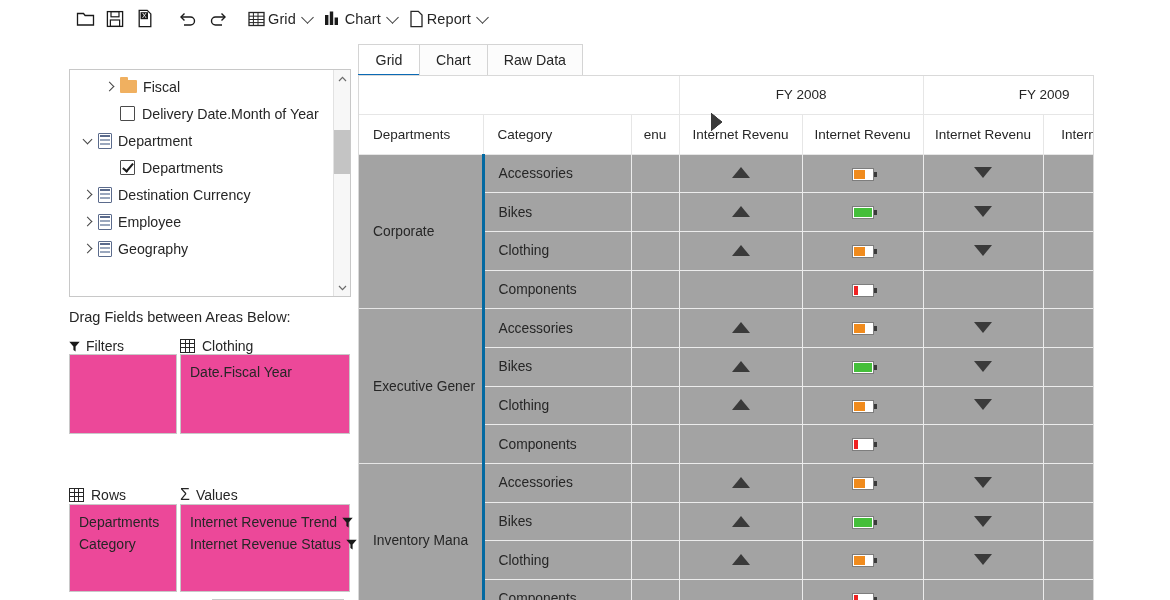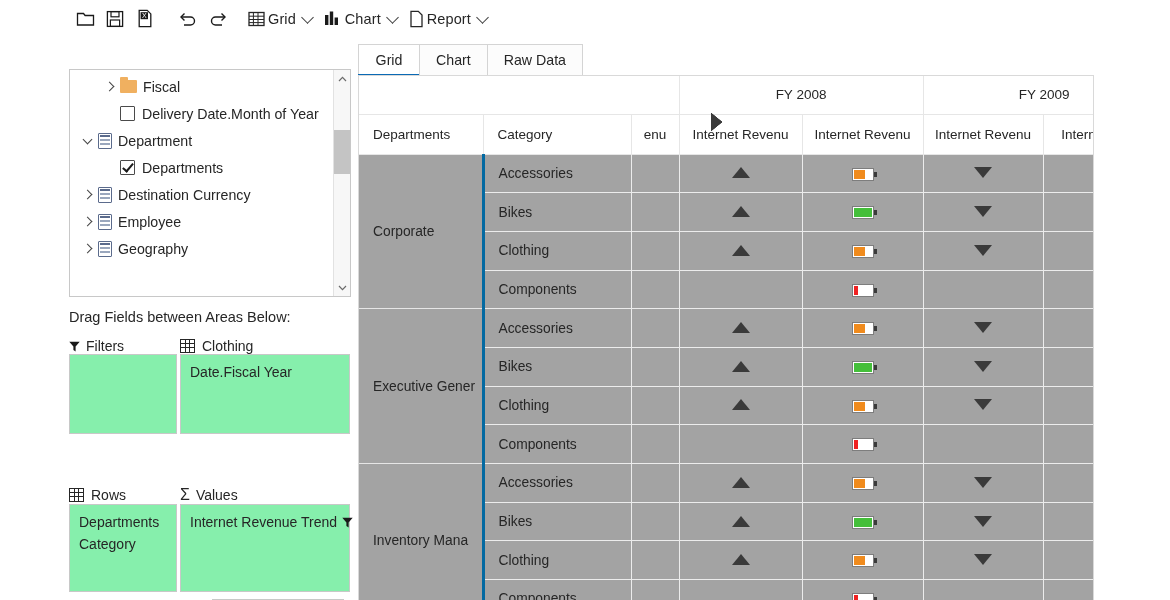--- a/index.html
+++ b/index.html
@@ -93,21 +93,21 @@
   .vs-thumb { position: absolute; left: 0; width: 17px; background: #c4c4c4; }
 
   .drag-title {
     position: absolute; left: 69px; top: 272px; font-size: 14.5px; color: #262626; white-space: nowrap;
   }
   .area-head {
     position: absolute; display: flex; align-items: center; gap: 3px;
     font-size: 14px; color: #262626; white-space: nowrap;
   }
   .zone {
-    position: absolute; border: 1px solid #c8c8c8; background: #86efac; padding: 6px 9px;
+    position: absolute; border: 1px solid #c8c8c8; background: #ec4899; padding: 6px 9px;
   }
   .chip { font-size: 14px; color: #262626; line-height: 22px; white-space: nowrap;
           display: flex; align-items: center; justify-content: space-between; cursor: pointer; }
   .funnel { width: 11px; height: 11px; margin-left: 5px; flex: 0 0 11px; }
 
   .ico-grid3 {
     width: 15px; height: 14px; flex:0 0 15px; border: 1.4px solid #262626; position: relative; background:#fff;
   }
   .ico-grid3:before {
     content:""; position:absolute; left:0; right:0; top:3px; height:1.4px; background:#262626;
@@ -353,20 +353,26 @@
         </div>
       </div>
 
     <div class="area-head" style="left:180px; top:450px;">
       <span style="font-size:16px; line-height:14px; margin-right:3px">Σ</span>
       <span>Values</span>
     </div>
     <div class="zone" style="left:180px; top:467px; width:170px; height:88px;" id="zone-values">
         <div class="chip">
           <span>Internet Revenue Trend</span>
+          <svg class="funnel" viewBox="0 0 11 11">
+            <path d="M0.3 0.8h10.4L6.6 5.4v5.1L4.4 8.9V5.4z" fill="#1a1a1a"></path>
+          </svg>
+        </div>
+        <div class="chip">
+          <span>Internet Revenue Status</span>
           <svg class="funnel" viewBox="0 0 11 11">
             <path d="M0.3 0.8h10.4L6.6 5.4v5.1L4.4 8.9V5.4z" fill="#1a1a1a"></path>
           </svg>
         </div>
       </div>
 
     <div class="updbtn">UPDATE</div>
   </div>
 
   <div class="right">

